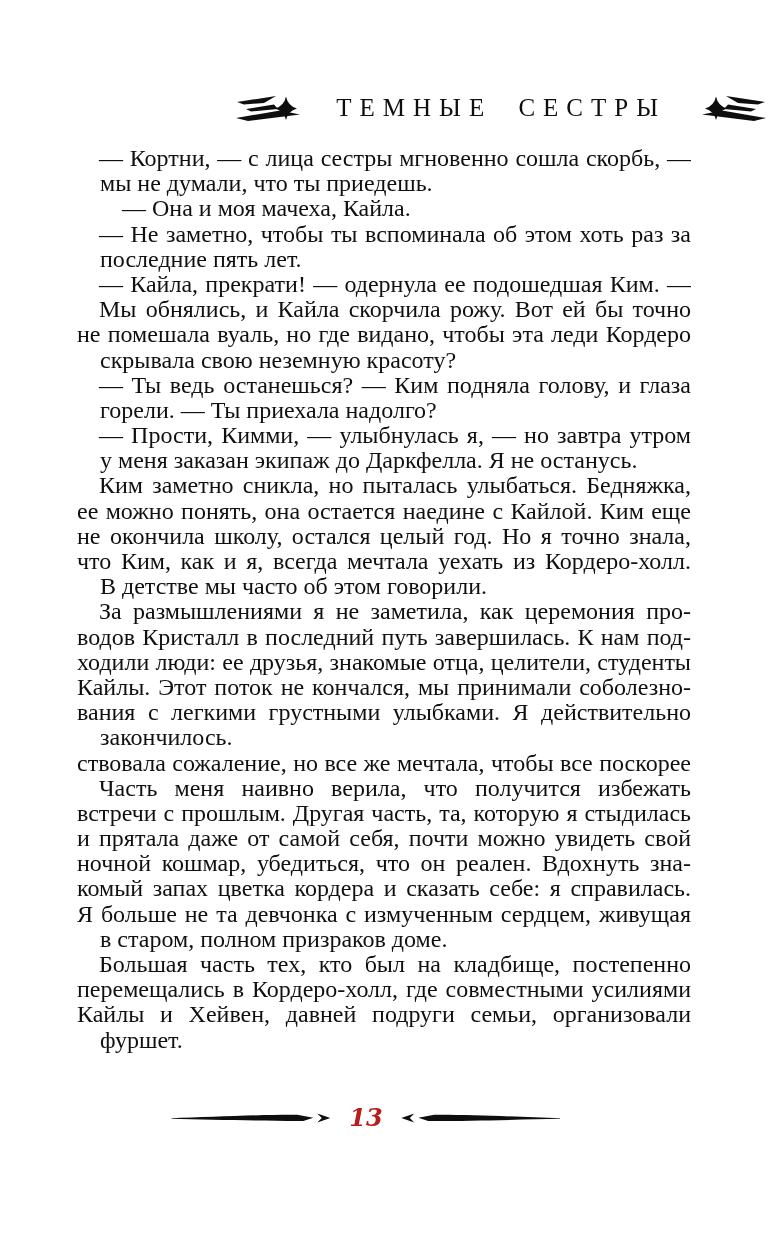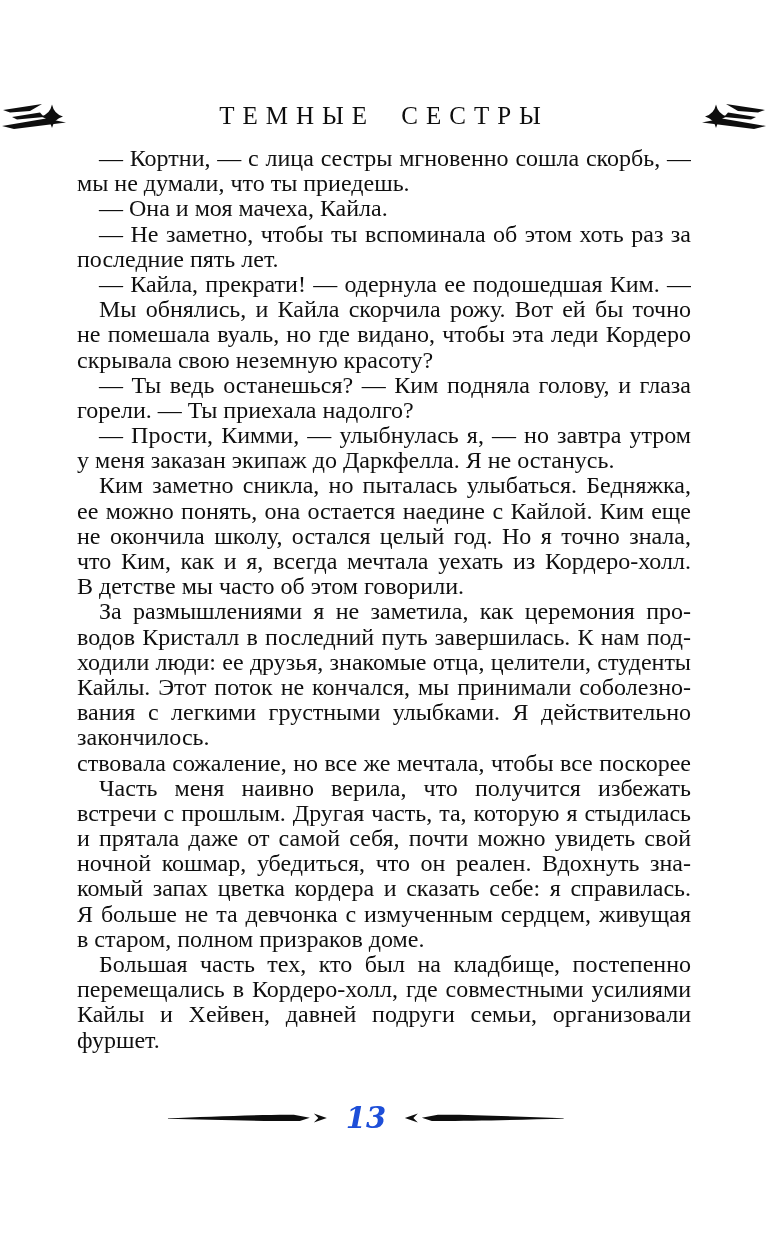--- a/index.html
+++ b/index.html
@@ -11,23 +11,23 @@
   }
   .page {
     position: relative;
     width: 768px; height: 1240px;
     background: #ffffff;
     color: #0e0e0e;
   }
   
   .header {
     position: absolute;
-    top: 102px; left: 0; width: 100%;
+    top: 94px; left: 0; width: 100%;
     display: flex;
-    justify-content: space-between;
+    justify-content: flex-end;
     align-items: center;
     gap: 34px;
   }
   .title {
     font-size: 25px;
     line-height: 28px;
     letter-spacing: 8px;
     word-spacing: 12px;
     color: #0e0e0e;
     white-space: nowrap;
@@ -44,39 +44,39 @@
     line-height: 25.2px;
     color: #101010;
   }
   .para { margin: 0; }
   .line {
     text-align: justify;
     text-align-last: justify;
     height: 25.2px;
     overflow: hidden;
   }
-  .line.lastline { text-align-last: left; }
+  .line.lastline { text-align-last: left; margin-left: 23px; }
   .line.firstline { text-indent: 22px; }
   
   .footer {
     position: absolute;
     top: 1098px;
     left: 366px;
     transform: translateX(-50%);
     display: flex;
     align-items: center;
     gap: 16px;
   }
   .pagenum {
     font-family: "DejaVu Serif", serif;
     font-style: italic;
     font-weight: bold;
-    font-size: 29px;
+    font-size: 24px;
     line-height: 40px;
-    color: #1d4ed8;
+    color: #b91c1c;
     padding: 0 2px;
   }
   .rule { display: block; }
   .rule path { fill: #0e0e0e; }
 </style>
 </head>
 <body>
 
 <div class="page">
 

